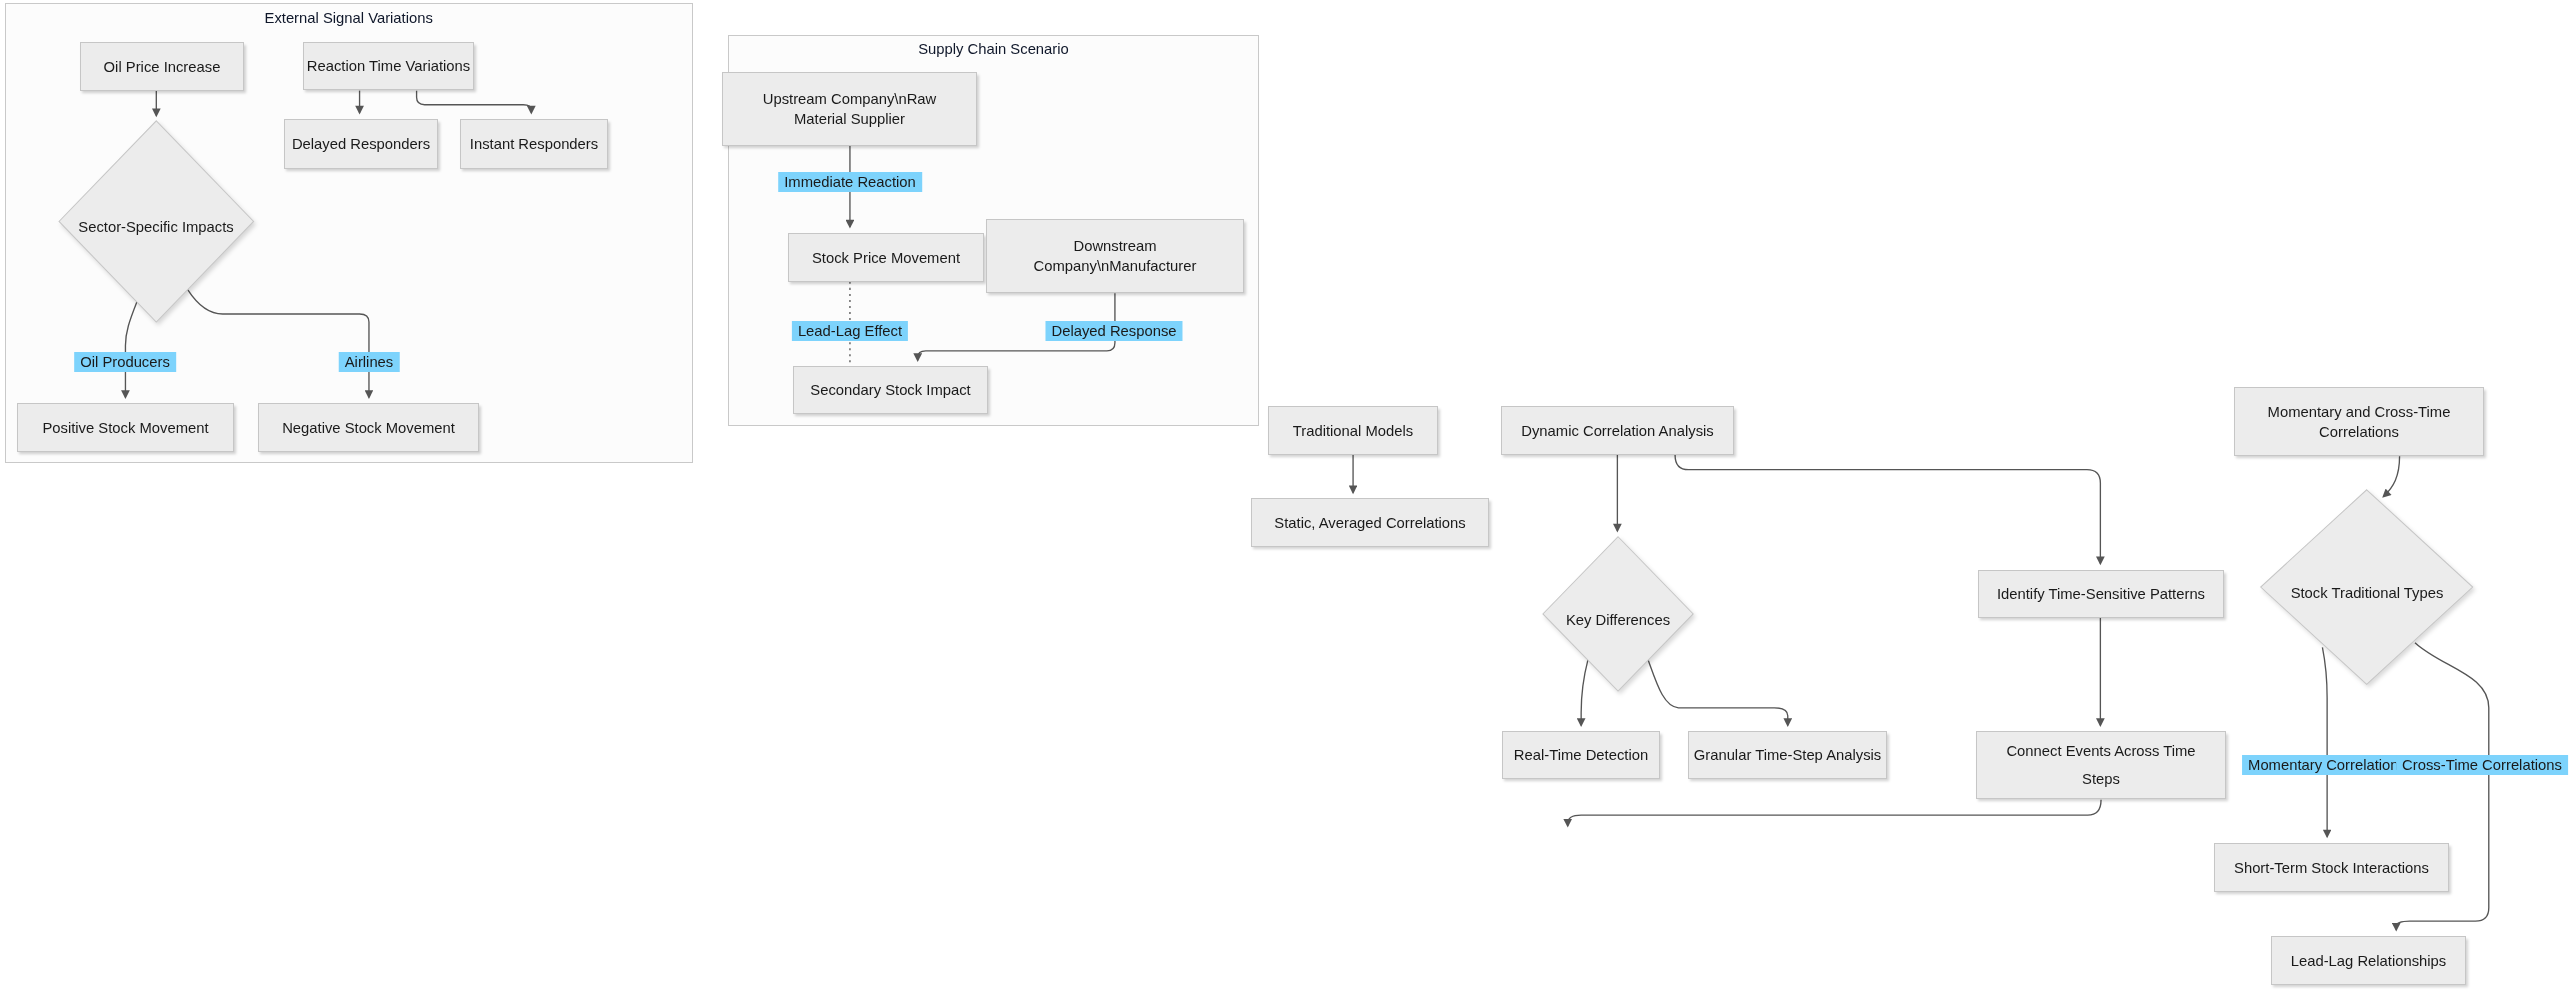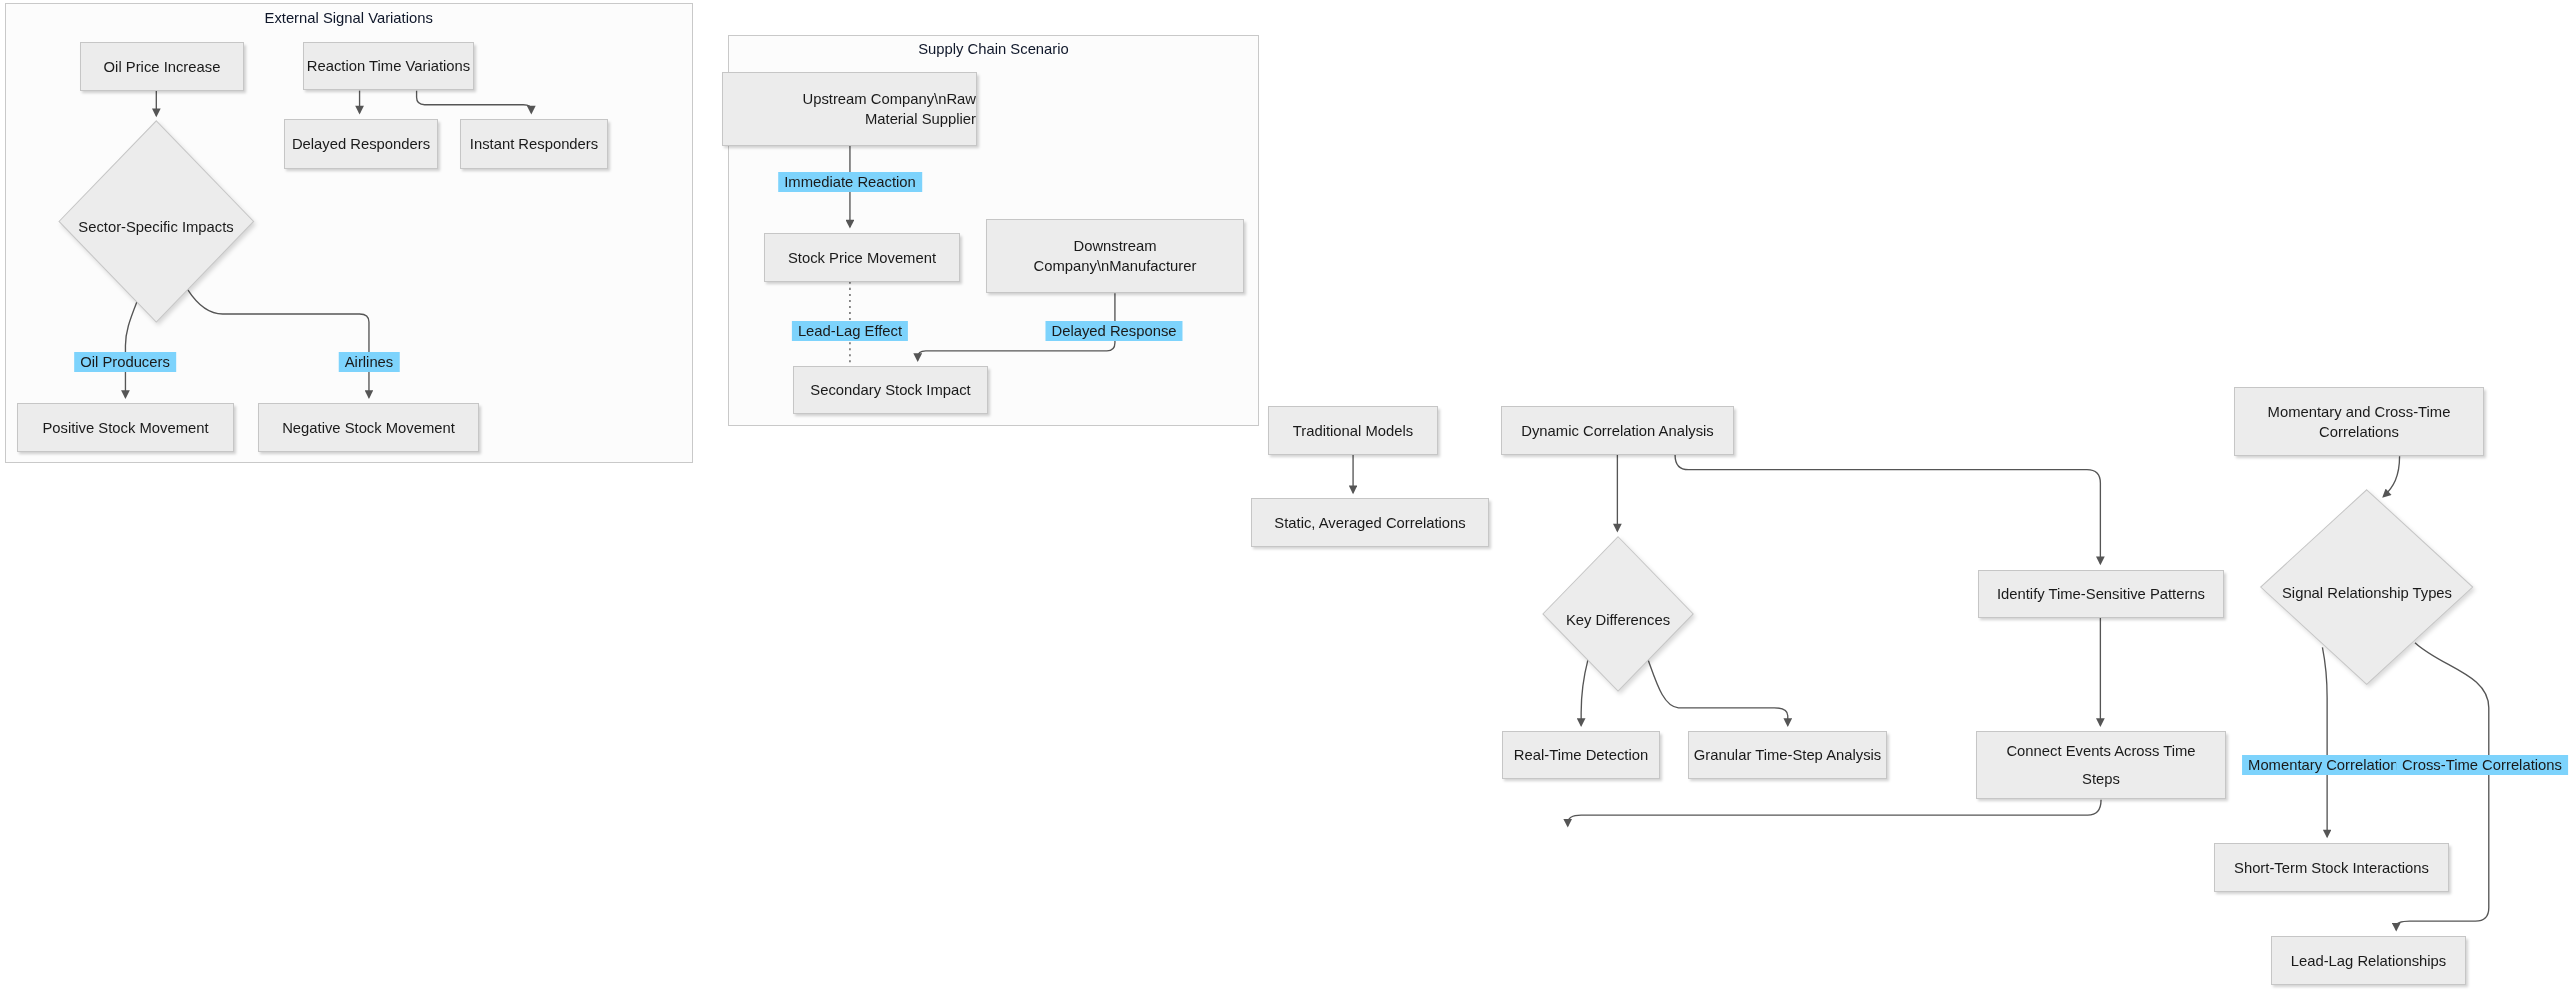--- a/index.html
+++ b/index.html
@@ -91,26 +91,26 @@
     </div>
 
   <div class="node" style="left:17px;top:403px;width:217px;height:49px;">
     <span>Positive Stock Movement</span>
     </div>
 
   <div class="node" style="left:258px;top:403px;width:221px;height:49px;">
     <span>Negative Stock Movement</span>
     </div>
 
-  <div class="node" style="left:722px;top:72px;width:255px;height:74px;align-items:flex-end;">
+  <div class="node" style="left:722px;top:72px;width:255px;height:74px;">
     <span>Upstream Company\nRaw</span>
     <span>Material Supplier</span>
     </div>
 
-  <div class="node" style="left:764px;top:233px;width:196px;height:49px;">
+  <div class="node" style="left:788px;top:233px;width:196px;height:49px;">
     <span>Stock Price Movement</span>
     </div>
 
   <div class="node" style="left:986px;top:219px;width:258px;height:74px;">
     <span>Downstream</span>
     <span>Company\nManufacturer</span>
     </div>
 
   <div class="node" style="left:793px;top:366px;width:195px;height:48px;">
     <span>Secondary Stock Impact</span>
@@ -154,21 +154,21 @@
   <div class="node" style="left:2214px;top:843px;width:235px;height:49px;">
     <span>Short-Term Stock Interactions</span>
     </div>
 
   <div class="node" style="left:2271px;top:936px;width:195px;height:49px;">
     <span>Lead-Lag Relationships</span>
     </div>
 
   <div class="diamond-label" style="left:156px;top:221px;">Sector-Specific Impacts</div>
   <div class="diamond-label" style="left:1618px;top:614px;">Key Differences</div>
-  <div class="diamond-label" style="left:2367px;top:587px;">Signal Relationship Types</div>
+  <div class="diamond-label" style="left:2367px;top:587px;">Stock Traditional Types</div>
 
   <div class="edge-label" style="left:125px;top:362px;">Oil Producers</div>
   <div class="edge-label" style="left:369px;top:362px;">Airlines</div>
   <div class="edge-label" style="left:850px;top:182px;">Immediate Reaction</div>
   <div class="edge-label" style="left:850px;top:331px;">Lead-Lag Effect</div>
   <div class="edge-label" style="left:1114px;top:331px;">Delayed Response</div>
   <div class="edge-label" style="left:2327px;top:765px;">Momentary Correlations</div>
   <div class="edge-label" style="left:2482px;top:765px;">Cross-Time Correlations</div>
 
 </div>

